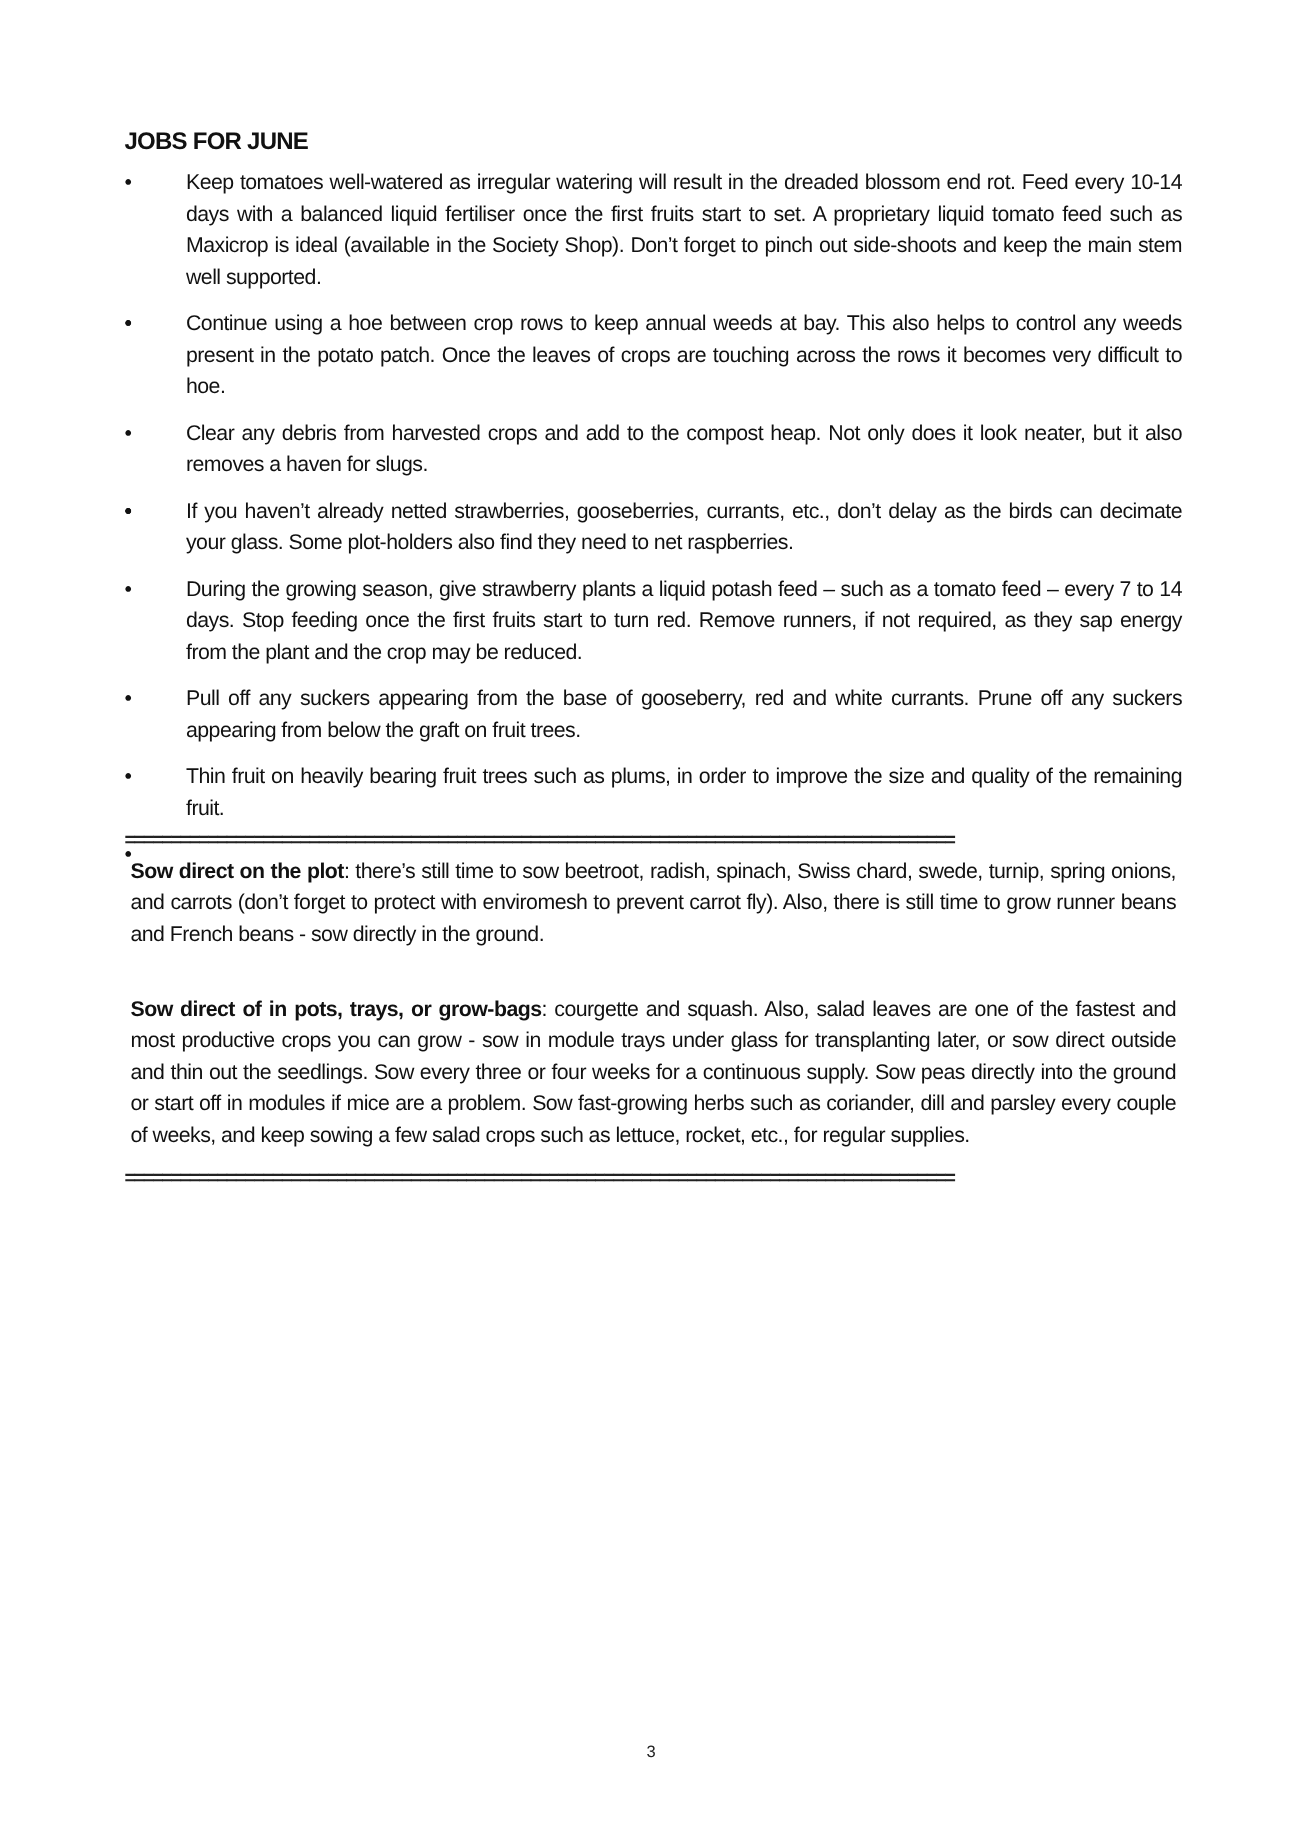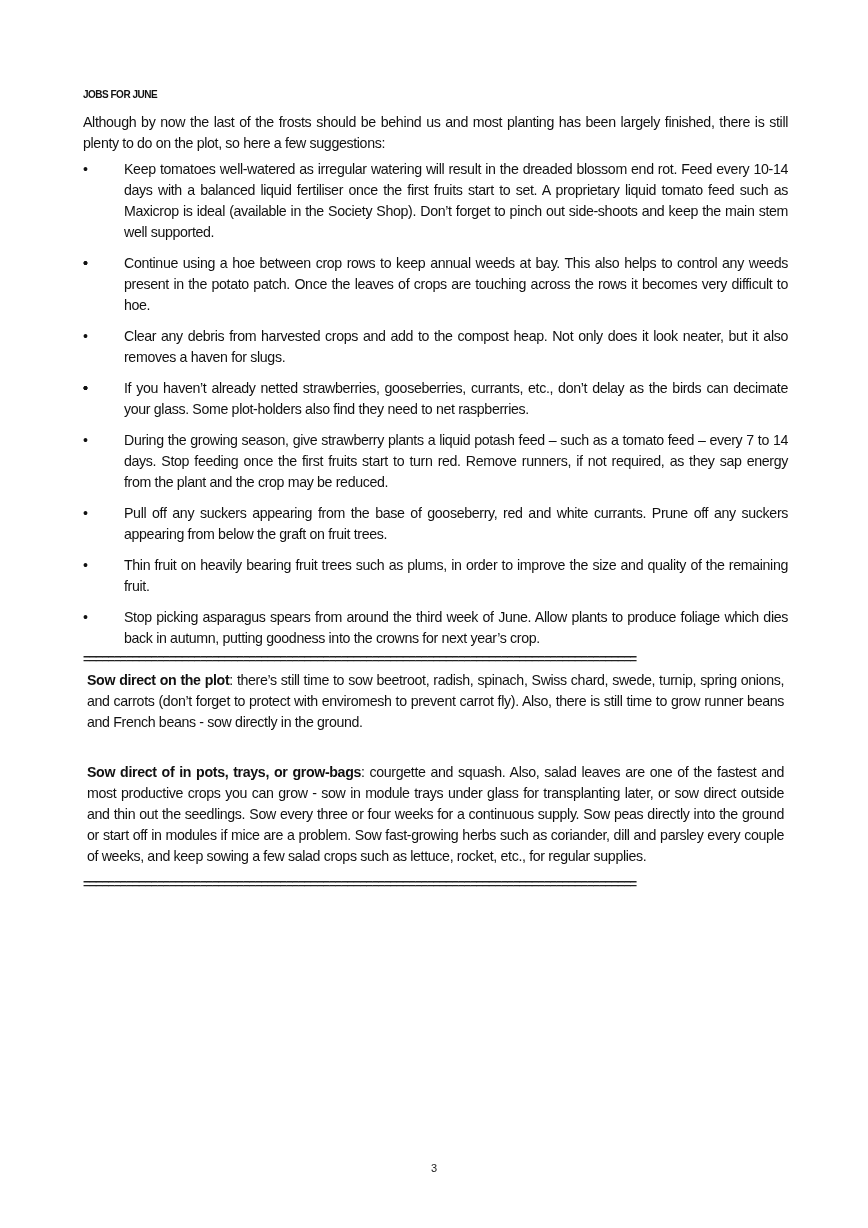--- a/index.html
+++ b/index.html
@@ -3,21 +3,21 @@
 <meta charset="utf-8">
 <style>
   html, body { margin: 0; padding: 0; background: #ffffff; }
   body { width: 868px; height: 1228px; position: relative; overflow: hidden; }
   .page {
     position: absolute; left: 83px; top: 84px; width: 705px;
     font-family: "Liberation Sans", sans-serif;
     font-size: 14.2px; line-height: 21px; color: #111111;
     letter-spacing: -0.35px;
   }
-  .heading { font-weight: bold; margin: 0 0 7px 0; font-size: 10px; letter-spacing: -0.5px; }
+  .heading { font-weight: bold; margin: 0 0 7px 0; font-size: 16px; letter-spacing: -0.5px; }
   .intro { text-align: justify; margin: 0 0 5px 0; }
   ul.jobs { list-style: none; margin: 0; padding: 0; }
   ul.jobs li { position: relative; padding-left: 41px; text-align: justify; margin-bottom: 10px; }
   ul.jobs li .bullet { position: absolute; left: 0; top: 0; width: 10px; }
   .sep {
     font-family: "Liberation Sans", sans-serif; white-space: nowrap; overflow: hidden;
     width: 697px; font-size: 13px; line-height: 14px; letter-spacing: -1.45px; font-weight: bold;
     color: #222;
   }
   .sep1 { margin-top: -7px; margin-bottom: 4px; }
@@ -28,34 +28,33 @@
   .pagenum {
     position: absolute; top: 1162px; left: 0; width: 868px; text-align: center;
     font-family: "Liberation Sans", sans-serif; font-size: 11px; color: #222;
   }
 </style>
 </head>
 <body>
 
 <div class="page">
   <div class="heading">JOBS FOR JUNE</div>
-  <p class="intro">Although by now the last of the frosts should be behind us and most planting has been largely finished, there is still plenty to do on the plot, so here a few suggestions:</p>
 
   <ul class="jobs">
     <li><span class="bullet">•</span><span>Keep tomatoes well-watered as irregular watering will result in the dreaded blossom end rot. Feed every 10-14 days with a balanced liquid fertiliser once the first fruits start to set.  A proprietary liquid tomato feed such as Maxicrop is ideal (available in the Society Shop). Don’t forget to pinch out side-shoots and keep the main stem well supported.</span></li>
     <li><span class="bullet">•</span></li>
     <li><span class="bullet">•</span><span>Continue using a hoe between crop rows to keep annual weeds at bay.  This also helps to control any weeds present in the potato patch.  Once the leaves of crops are touching across the rows it becomes very difficult to hoe.</span></li>
     <li><span class="bullet">•</span><span>Clear any debris from harvested crops and add to the compost heap.  Not only does it look neater, but it also removes a haven for slugs.</span></li>
     <li><span class="bullet">•</span></li>
     <li><span class="bullet">•</span></li>
     <li><span class="bullet">•</span><span>If you haven’t already netted strawberries, gooseberries, currants, etc., don’t delay as the birds can decimate your glass.  Some plot-holders also find they need to net raspberries.</span></li>
     <li><span class="bullet">•</span><span>During the growing season, give strawberry plants a liquid potash feed – such as a tomato feed – every 7 to 14 days.  Stop feeding once the first fruits start to turn red.  Remove runners, if not required, as they sap energy from the plant and the crop may be reduced.</span></li>
     <li><span class="bullet">•</span><span>Pull off any suckers appearing from the base of gooseberry, red and white currants.  Prune off any suckers appearing from below the graft on fruit trees.</span></li>
     <li><span class="bullet">•</span><span>Thin fruit on heavily bearing fruit trees such as plums, in order to improve the size and quality of the remaining fruit.</span></li>
-    <li><span class="bullet">•</span><span>Stop picking asparagus spears from around the third week of June.  Allow plants to produce foliage which dies back in autumn, putting goodness into the crowns for next year’s crop.</span></li>
+    <li><span class="bullet">•</span></li>
   </ul>
 
   <div class="sep sep1">==========================================================================================</div>
 
 
   <p class="para"><b>Sow direct on the plot</b><span>: there’s still time to sow beetroot, radish, spinach, Swiss chard, swede, turnip, spring onions, and carrots (don’t forget to protect with enviromesh to prevent carrot fly). Also, there is still time to grow runner beans and French beans - sow directly in the ground.</span></p>
   <div class="gap"></div>
   <p class="para"><b>Sow direct of in pots, trays, or grow-bags</b><span>: courgette and squash.  Also, salad leaves are one of the fastest and most productive crops you can grow - sow in module trays under glass for transplanting later, or sow direct outside and thin out the seedlings.  Sow every three or four weeks for a continuous supply.  Sow peas directly into the ground or start off in modules if mice are a problem.  Sow fast-growing herbs such as coriander, dill and parsley every couple of weeks, and keep sowing a few salad crops such as lettuce, rocket, etc., for regular supplies.</span></p>
 
   <div class="sep sep2">==========================================================================================</div>

